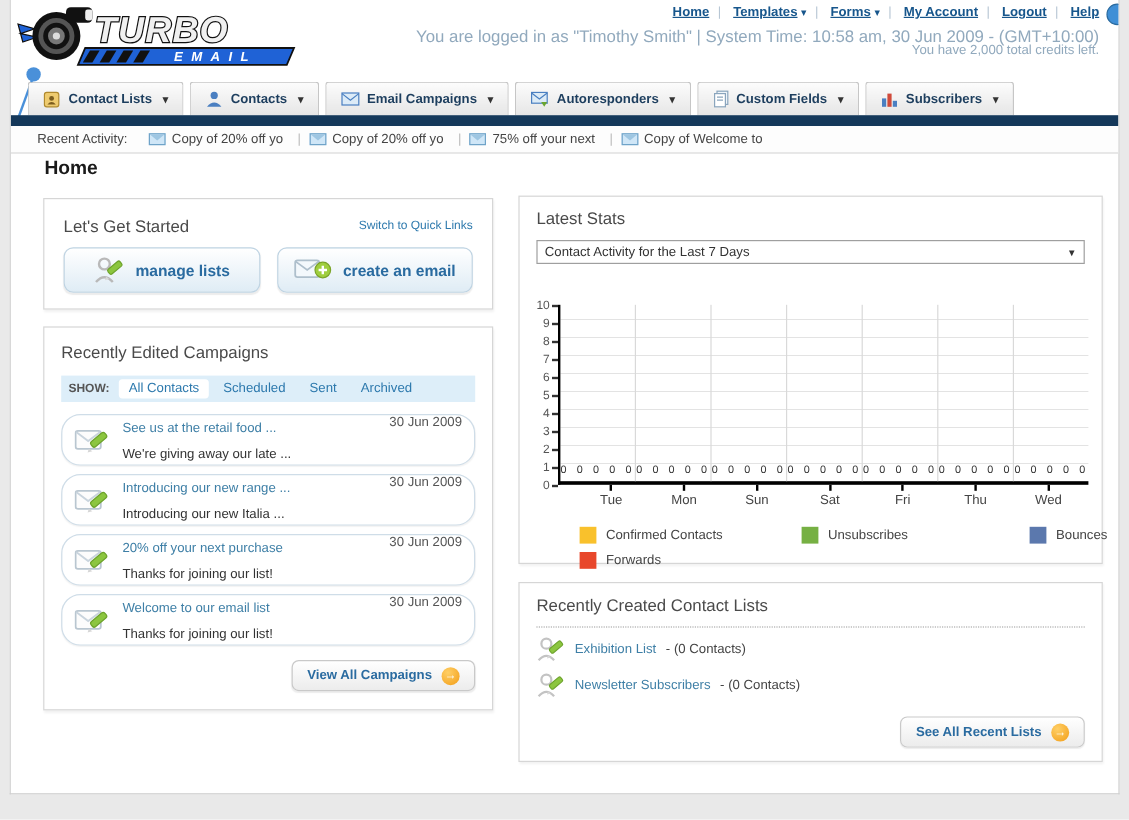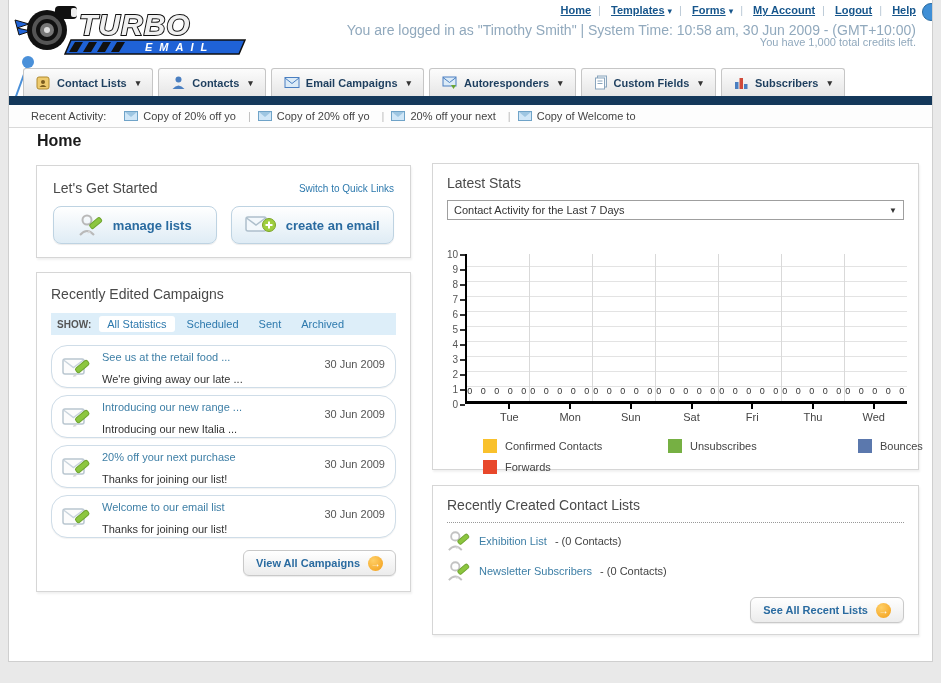--- a/index.html
+++ b/index.html
@@ -59,21 +59,21 @@
               padding:0 6px; font-size:10px; color:#555; gap:4px; }
   .show-label { font-weight:bold; margin-right:4px; }
   .filter { font-size:11px; color:#2d79ad; padding:2px 8px; cursor:pointer; border-radius:3px; }
   .filter.active { background:#fff; }
   .camp-list { margin-top:10px; display:flex; flex-direction:column; gap:7px; }
   .camp-item { border:1px solid #cfdde8; border-radius:16px; background:#fff; height:43px; display:flex;
                align-items:center; padding:0 10px; gap:10px; cursor:pointer; box-shadow:0 1px 1px rgba(0,0,0,.05); }
   .camp-text { flex:1; line-height:1.35; }
   .camp-title { font-size:11px; color:#3e7fa6; cursor:pointer; }
   .camp-sub { font-size:11px; color:#333; }
-  .camp-date { font-size:11px; color:#555; align-self:flex-start; margin-top:12px; }
+  .camp-date { font-size:11px; color:#555; align-self:flex-start; margin-top:0; }
   .panel-footer { display:flex; justify-content:flex-end; margin-top:12px; }
   .pill-btn { display:inline-flex; align-items:center; gap:8px; height:26px; padding:0 12px;
               background:linear-gradient(#ffffff,#ececec); border:1px solid #c9c9c9; border-radius:6px;
               font-size:11px; font-weight:bold; color:#2a6ba0; cursor:pointer; box-shadow:0 1px 1px rgba(0,0,0,.08); }
   .arrow-circle { width:15px; height:15px; border-radius:50%; background:radial-gradient(circle at 35% 30%,#ffcf66,#f29d17);
                   color:#fff; font-size:10px; font-weight:bold; display:inline-flex; align-items:center; justify-content:center; }
 
   
   .stats { left:423px; top:163px; width:487px; height:307px; padding:10px 14px; }
   .select-box { margin-top:8px; height:20px; border:1px solid #9f9f9f; background:#fff; display:flex;
@@ -138,21 +138,21 @@
 
     <div class="topnav">
       <span class="navitem"><a>Home</a></span>
       <span class="navitem"><a>Templates</a><span class="caret">▾</span></span>
       <span class="navitem"><a>Forms</a><span class="caret">▾</span></span>
       <span class="navitem"><a>My Account</a></span>
       <span class="navitem"><a>Logout</a></span>
       <span class="navitem"><a>Help</a></span>
     </div>
     <div class="login-info">You are logged in as "Timothy Smith" | System Time: 10:58 am, 30 Jun 2009 - (GMT+10:00)</div>
-    <div class="credits">You have 1,000 total credits left.</div>
+    <div class="credits">You have 2,000 total credits left.</div>
   </div>
 
   <div class="tabs">
     <div class="tab">
       <svg class="icon-svg" width="15" height="15" viewBox="0 0 15 15">
         <rect x="1" y="2" width="12" height="12" rx="2" fill="#eecb6f" stroke="#b08a2e"></rect>
         <circle cx="7" cy="7" r="2" fill="#7a5c1e"></circle>
           <path d="M3.5 12 q3.5 -4 7 0 z" fill="#7a5c1e"></path>
       </svg>
       <span>Contact Lists</span>
@@ -210,21 +210,21 @@
     <span class="activity-item">
         <span class="env-mini"></span>
         <span>Copy of 20% off yo</span>
       </span>
     <span class="activity-item">
         <span class="env-mini"></span>
         <span>Copy of 20% off yo</span>
       </span>
     <span class="activity-item">
         <span class="env-mini"></span>
-        <span>20% off your next</span>
+        <span>75% off your next</span>
       </span>
     <span class="activity-item">
         <span class="env-mini"></span>
         <span>Copy of Welcome to</span>
       </span>
   </div>
 
   <h1 class="page-title">Home</h1>
 
   <div class="panel get-started">
@@ -252,21 +252,21 @@
         </svg>
         <span>create an email</span>
       </div>
     </div>
   </div>
 
   <div class="panel campaigns">
     <span class="panel-title">Recently Edited Campaigns</span>
     <div class="show-bar">
       <span class="show-label">SHOW:</span>
-      <span class="filter active">All Statistics</span>
+      <span class="filter active">All Contacts</span>
       <span class="filter">Scheduled</span>
       <span class="filter">Sent</span>
       <span class="filter">Archived</span>
     </div>
     <div class="camp-list">
         <div class="camp-item">
           <svg class="icon-svg" width="30" height="24" viewBox="0 0 30 24">
             <rect x="1" y="4" width="21" height="15" rx="2" fill="#fcfcfc" stroke="#b9c6d0" stroke-width="1.5"></rect>
             <path d="M1.5 5 l10 7.5 L21.5 5" fill="none" stroke="#c9d4dd" stroke-width="1.5"></path>
             <rect x="13" y="9" width="15" height="5.5" rx="2" transform="rotate(-40 20 12)" fill="#8cc63f" stroke="#6da32c"></rect>

